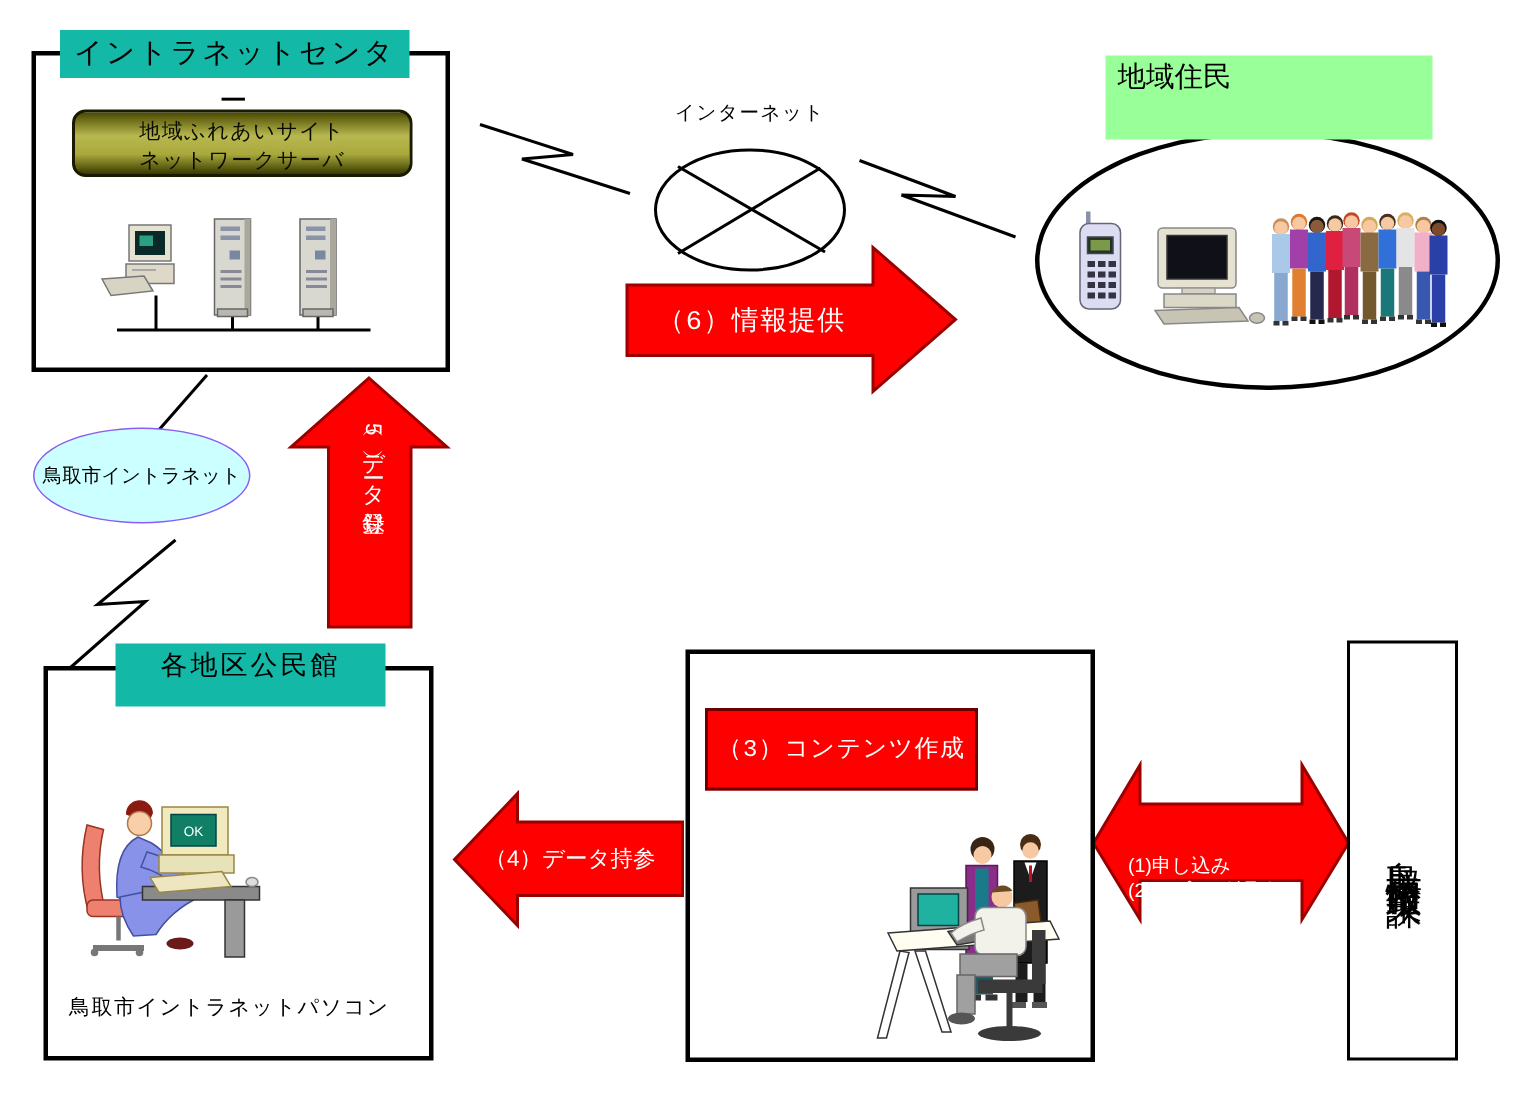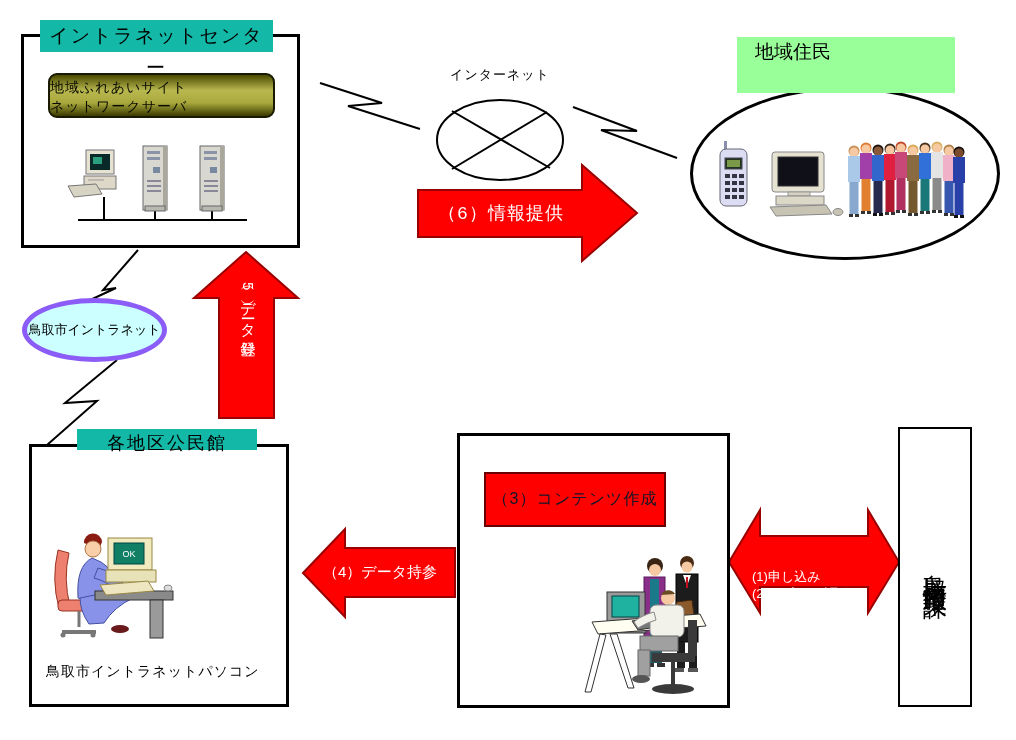--- a/index.html
+++ b/index.html
@@ -9,39 +9,39 @@
   svg.layer{position:absolute;left:0;top:0;width:1016px;height:740px;}
   .abs{position:absolute;}
   .box{border:3px solid #000;background:transparent;}
   .glabel{background:#14b8a6;text-align:center;}
   
   #box-center{left:21px;top:34px;width:279px;height:214px;}
   #label-center{left:40px;top:20px;width:233px;height:32px;line-height:32px;
                 font-size:19px;letter-spacing:2px;}
   #server-banner{left:48px;top:73px;width:227px;height:45px;border:2px solid #1a1a00;border-radius:9px;
                  background:linear-gradient(180deg,#4a4a00 0%,#b8b850 38%,#a8a83c 68%,#3a3a00 100%);
-                 font-size:14px;line-height:19px;padding-top:3px;letter-spacing:1px;color:#0a0a00;}
+                 text-align:center;font-size:14px;line-height:19px;padding-top:3px;letter-spacing:1px;color:#0a0a00;}
   
   #label-internet{left:436px;top:66px;width:128px;height:20px;font-size:13px;text-align:center;letter-spacing:1px;}
   
   #ellipse-residents{left:690px;top:87px;width:310px;height:173px;border:3px solid #000;border-radius:50%;}
   #label-residents{left:737px;top:37px;width:218px;height:56px;background:#99ff99;
-                   font-size:19px;line-height:27px;padding:1px 0 0 18px;text-align:left;}
-  
-  #ellipse-intranet{left:22px;top:298px;width:145px;height:64px;background:#ccffff;border:5px solid #8b5cf6;
+                   font-size:19px;line-height:27px;padding:1px 0 0 8px;text-align:left;}
+  
+  #ellipse-intranet{left:22px;top:285px;width:145px;height:64px;background:#ccffff;border:1px solid #8b5cf6;
                     border-radius:50%;display:flex;align-items:center;justify-content:center;font-size:13px;}
   
   #box-kominkan{left:29px;top:444px;width:260px;height:263px;}
-  #label-kominkan{left:77px;top:429px;width:180px;height:21px;line-height:29px;font-size:18px;letter-spacing:2px;}
+  #label-kominkan{left:77px;top:429px;width:180px;height:42px;line-height:29px;font-size:18px;letter-spacing:2px;}
   #caption-pc{left:46px;top:663px;width:232px;font-size:14px;letter-spacing:1px;}
   
   #box-council{left:457px;top:433px;width:273px;height:275px;}
   #label-council{left:475px;top:423px;width:235px;height:30px;line-height:30px;font-size:18px;letter-spacing:1px;}
-  #content-box{left:484px;top:472px;width:182px;height:55px;background:#ff0000;border:2px solid #6a0000;
-               display:flex;align-items:center;justify-content:center;color:#0f172a;font-size:16px;letter-spacing:1px;}
+  #content-box{left:470px;top:472px;width:182px;height:55px;background:#ff0000;border:2px solid #6a0000;
+               display:flex;align-items:center;justify-content:center;color:#ffffff;font-size:16px;letter-spacing:1px;font-family:Liberation Mono, monospace;}
   
   #box-policy{left:898px;top:427px;width:74px;height:280px;border:2px solid #000;
               display:flex;align-items:center;justify-content:center;}
   #policy-title{writing-mode:vertical-rl;font-size:24px;letter-spacing:3px;}
   
   .atext{color:#ffffff;}
   #t6{left:420px;top:201px;width:162px;font-size:18px;text-align:center;letter-spacing:1px;font-family:Liberation Mono, monospace;}
   #t5{left:237px;top:281px;width:20px;height:140px;writing-mode:vertical-rl;font-size:15px;letter-spacing:1px;}
   #t4{left:313px;top:563px;width:134px;font-size:15px;text-align:center;}
   #t12{left:752px;top:568px;width:146px;font-size:13px;line-height:17px;text-align:left;}

